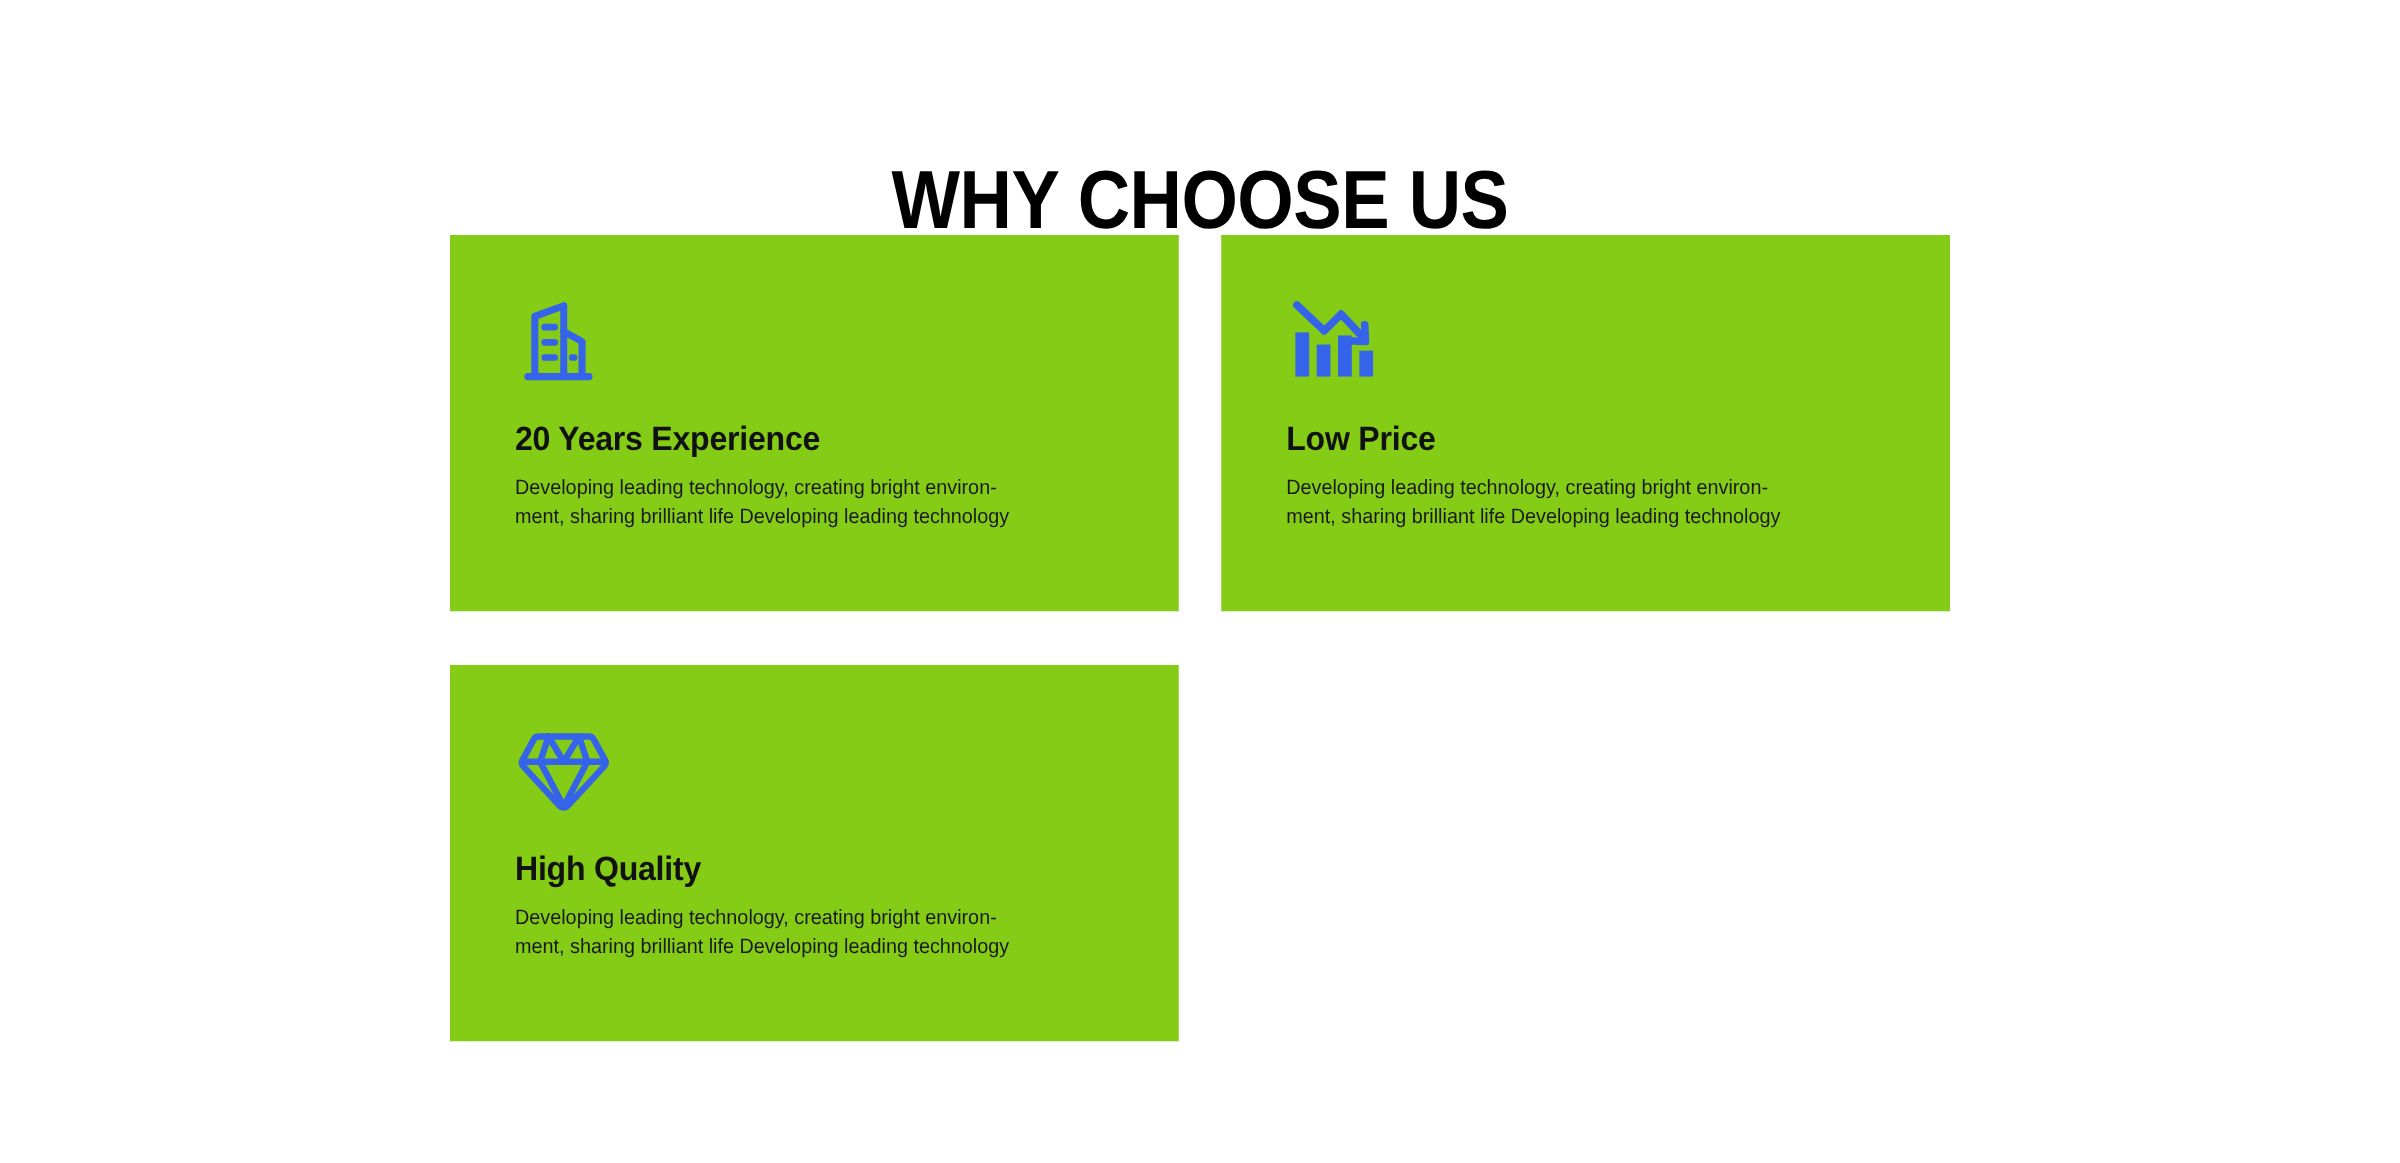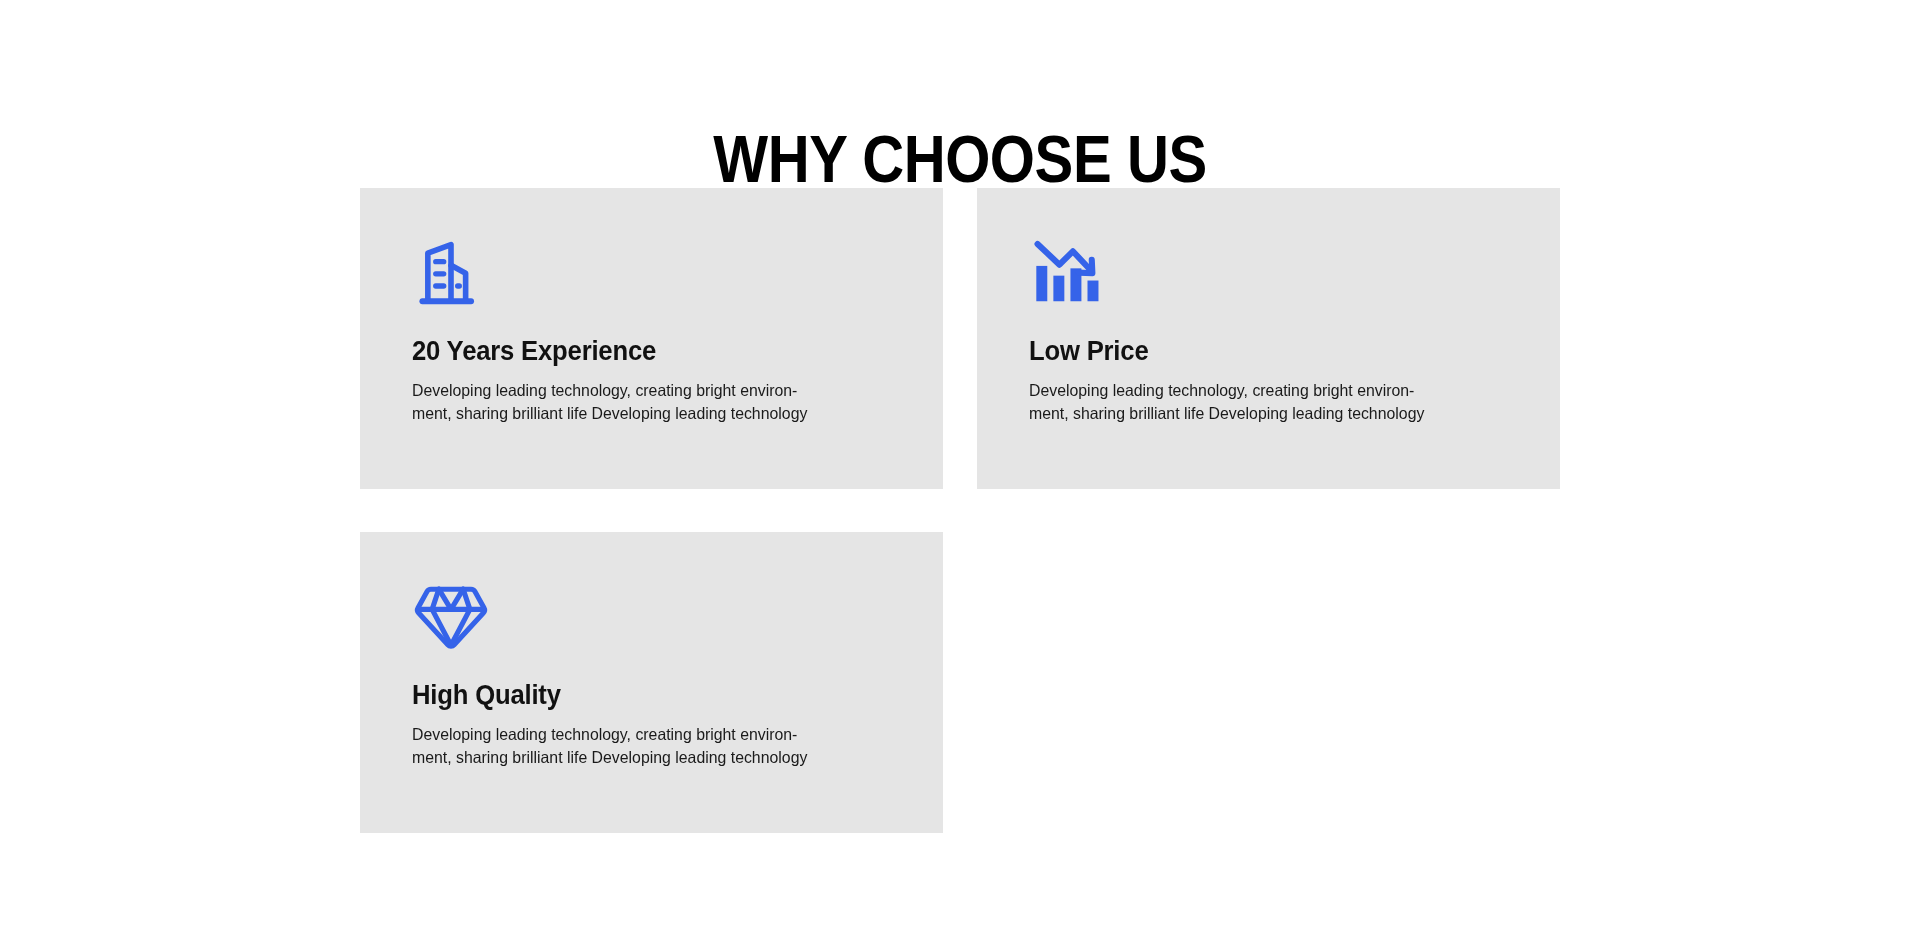--- a/index.html
+++ b/index.html
@@ -44,21 +44,21 @@
     top: 188px;
     width: 1200px;
     display: grid;
     grid-template-columns: 583px 583px;
     grid-template-rows: 301px 301px;
     column-gap: 34px;
     row-gap: 43px;
   }
 
   .card {
-    background: #e5e5e5;
+    background: #84cc16;
     position: relative;
     box-sizing: border-box;
     padding: 45px 72px 0 52px;
   }
 
   .card-icon {
     width: 78px;
     height: 78px;
     display: block;
     margin-bottom: 24px;

